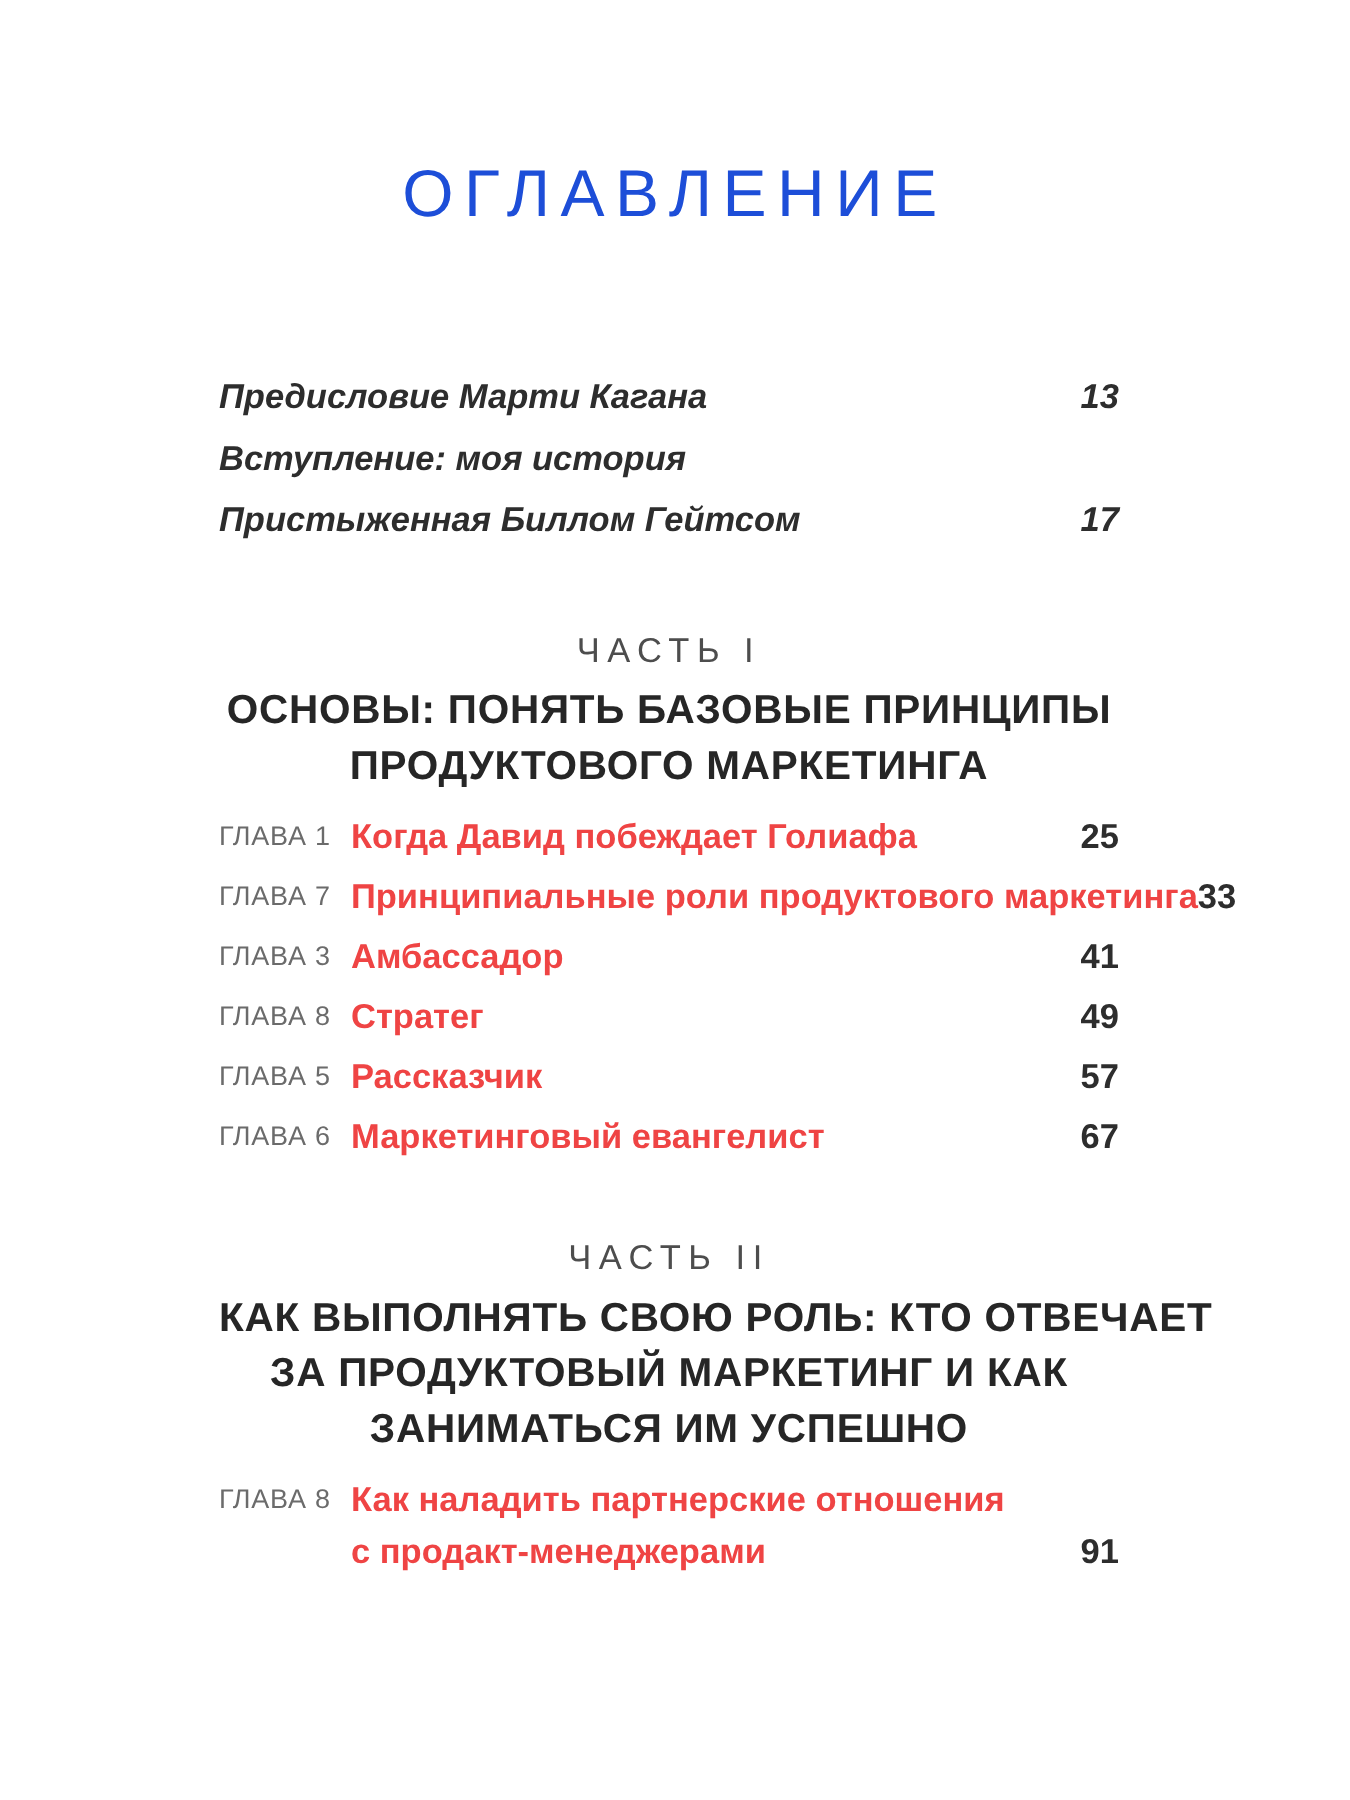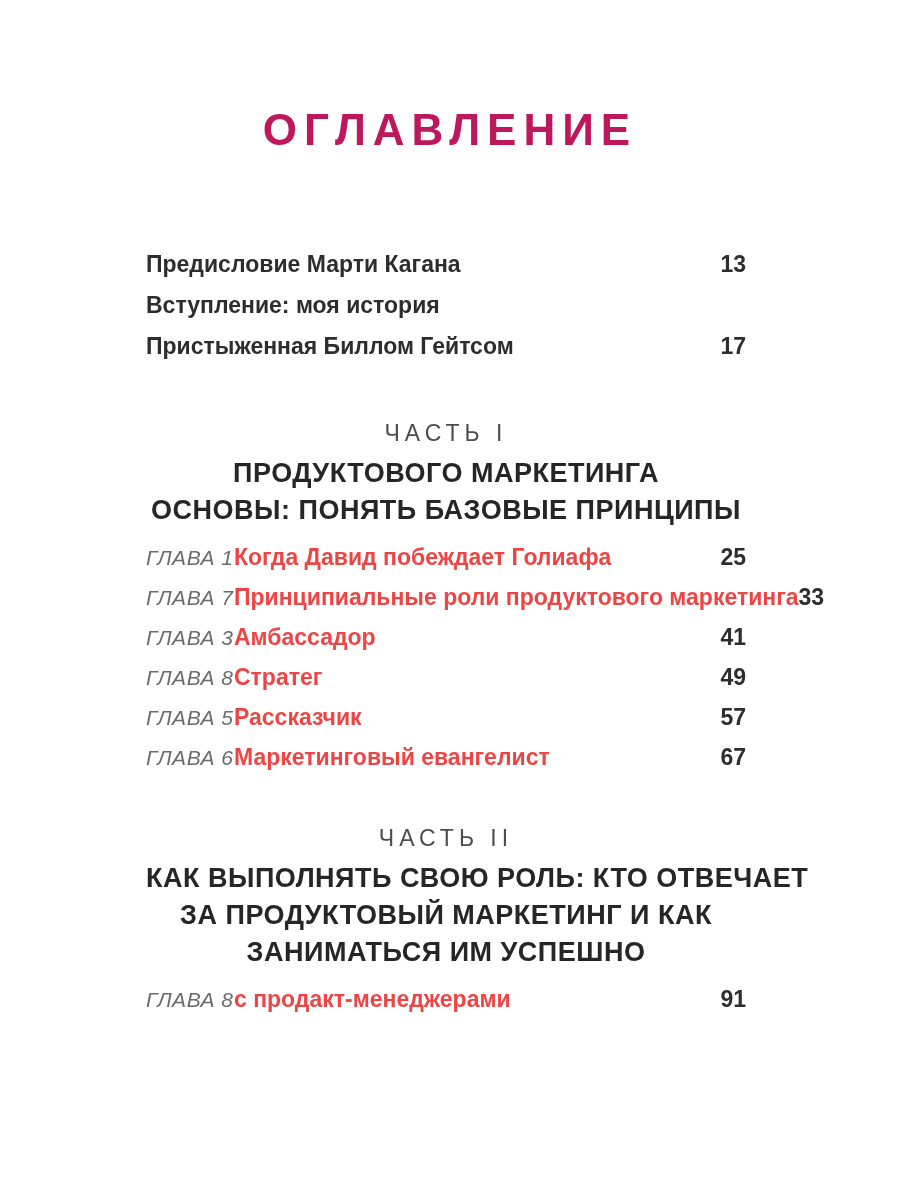--- a/index.html
+++ b/index.html
@@ -13,42 +13,43 @@
     height: 1200px;
     background: #ffffff;
     overflow: hidden;
     font-family: "Liberation Sans", "DejaVu Sans", sans-serif;
     color: #2d2d2d;
   }
   .toc-title {
     margin-top: 104px;
     text-align: center;
     font-size: 44px;
-    font-weight: bold;
+    font-weight: normal;
     letter-spacing: 7px;
-    color: #be185d;
+    color: #1d4ed8;
     line-height: 1.2;
   }
   
   .entries-col {
     margin-left: 146px;
     width: 600px;
   }
   .front-list {
     margin-top: 90px;
   }
   .front-row {
     display: flex;
     justify-content: space-between;
     align-items: baseline;
     line-height: 35px;
     margin-bottom: 6px;
     font-size: 23px;
     font-weight: bold;
     color: #2d2d2d;
+    font-style: italic;
   }
   .front-label { white-space: nowrap; }
   .front-page { margin-left: 24px; }
 
   .part { text-align: center; }
   .part-one { margin-top: 54px; }
   .part-two { margin-top: 48px; }
   .part-kicker {
     font-size: 23px;
     font-weight: normal;
@@ -73,22 +74,21 @@
   }
   .ch-row {
     display: flex;
     align-items: flex-start;
     line-height: 35px;
     margin-bottom: 5px;
   }
   .ch-label {
     flex: none;
     width: 88px;
-    font-style: italic;
-    font-size: 21px;
+    font-size: 18px;
     letter-spacing: 0.5px;
     color: #6b6b6b;
     line-height: 35px;
     white-space: nowrap;
   }
   .ch-title {
     flex: 1;
     font-size: 23px;
     font-weight: bold;
     color: #ef4444;
@@ -126,22 +126,22 @@
       </div>
       <div class="front-row">
         <span class="front-label">Пристыженная Биллом Гейтсом</span>
         <span class="front-page">17</span>
       </div>
     </div>
 
     <div class="part part-one">
       <div class="part-kicker">ЧАСТЬ I</div>
       <div class="part-title">
+        <span class="pt-line">ОСНОВЫ: ПОНЯТЬ БАЗОВЫЕ ПРИНЦИПЫ</span>
         <span class="pt-line">ПРОДУКТОВОГО МАРКЕТИНГА</span>
-        <span class="pt-line">ОСНОВЫ: ПОНЯТЬ БАЗОВЫЕ ПРИНЦИПЫ</span>
       </div>
 
       <div class="chapters">
         <div class="ch-row">
           <span class="ch-label">ГЛАВА 1</span>
           <span class="ch-title">
             <span class="ch-line">Когда Давид побеждает Голиафа</span>
 
           </span>
           <span class="ch-page">25</span>
@@ -194,20 +194,21 @@
       <div class="part-title">
         <span class="pt-line">КАК ВЫПОЛНЯТЬ СВОЮ РОЛЬ: КТО ОТВЕЧАЕТ</span>
         <span class="pt-line">ЗА ПРОДУКТОВЫЙ МАРКЕТИНГ И КАК</span>
         <span class="pt-line">ЗАНИМАТЬСЯ ИМ УСПЕШНО</span>
       </div>
 
       <div class="chapters">
         <div class="ch-row">
           <span class="ch-label">ГЛАВА 8</span>
           <span class="ch-title">
+            <span class="ch-line">Как наладить партнерские отношения</span>
             <span class="ch-line">с продакт-менеджерами</span>
           </span>
           <span class="ch-page">91</span>
         </div>
       </div>
     </div>
 
   </div>
 </div>
 

